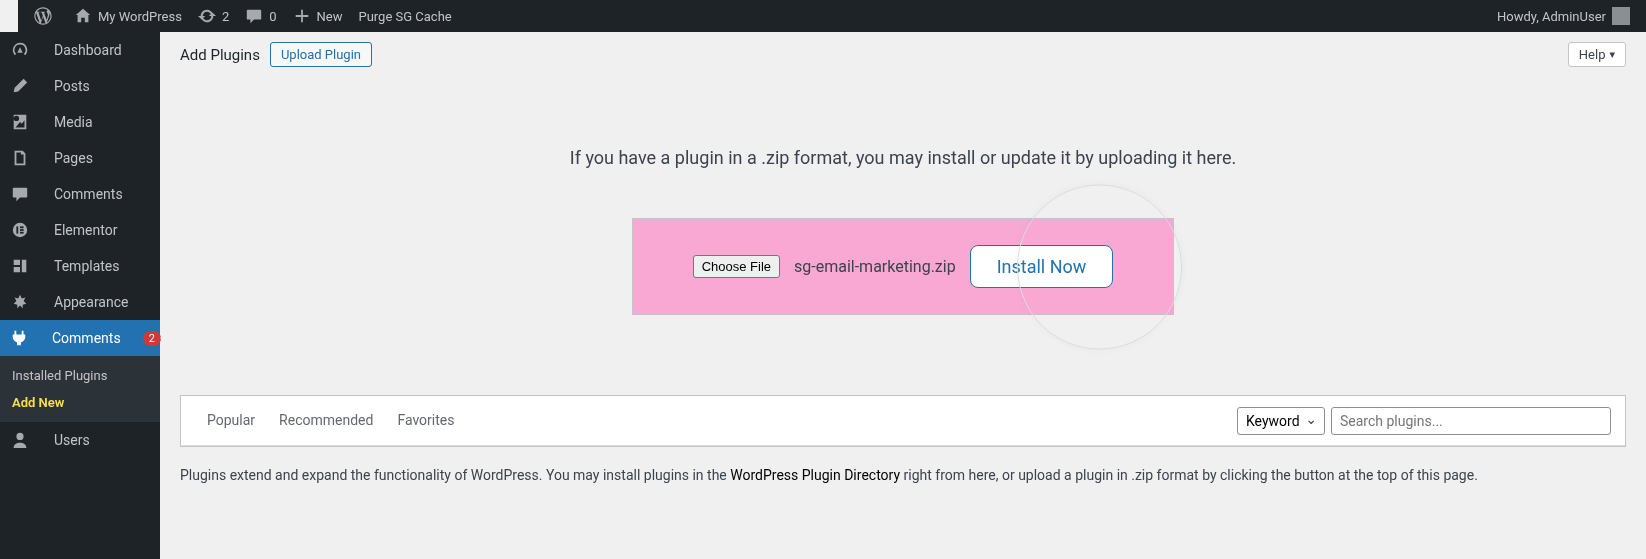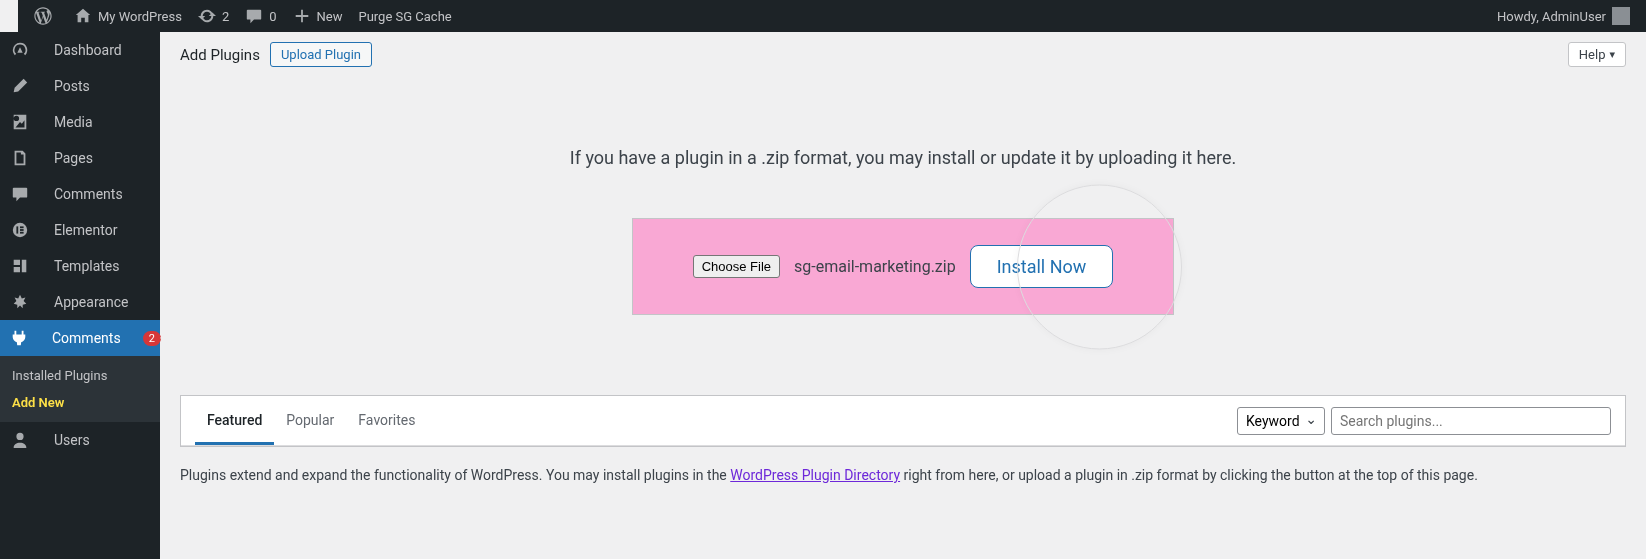--- a/index.html
+++ b/index.html
@@ -49,21 +49,21 @@
 .filter-tabs { display:flex; align-items:center; padding:0 14px; border-bottom:1px solid #dcdcde; }
 .filter-tab { padding:16px 12px 14px; font-size:14px; color:#646970; cursor:pointer; border-bottom:3px solid transparent; }
 .filter-tab.current { color:#1d2327; border-bottom-color:#2271b1; font-weight:500;}
 .filter-right { margin-left:auto; display:flex; gap:6px; padding:10px 0;}
 .search-select { border:1px solid #8c8f94; background:#fff; padding:5px 24px 5px 8px; font-size:14px; border-radius:3px; appearance:none; position:relative; cursor:pointer;}
 .select-wrap { position:relative; display:inline-block;}
 .select-wrap::after { content:"⌄"; position:absolute; right:8px; top:4px; pointer-events:none; font-size:14px;}
 .search-input { border:1px solid #8c8f94; padding:5px 8px; font-size:14px; border-radius:3px; width:280px; }
 
 .desc-text { padding:18px 20px 24px; font-size:14px; line-height:1.5; color:#3c434a;}
-.desc-text a { color:#6d28d9; text-decoration:underline; }
+.desc-text a { color:#000000; }
 </style>
 </head>
 <body>
 
 <div class="admin-bar">
   <div class="ab-left">
     <a>
       <span class="ab-icon">
         <svg viewBox="0 0 20 20">
             <path d="M10 .4C4.7.4.4 4.7.4 10S4.7 19.6 10 19.6 19.6 15.3 19.6 10 15.3.4 10 .4zM1.6 10c0-1.2.3-2.4.7-3.5l4 11C3.6 16 1.6 13.2 1.6 10zM10 18.4c-.8 0-1.6-.1-2.4-.3l2.5-7.3 2.6 7.1c0 .1 0 .1.1.1-.9.3-1.8.4-2.8.4zm1.1-12.3c.5 0 .9-.1.9-.1.5 0 .4-.7 0-.7 0 0-1.3.1-2.2.1-.8 0-2.1-.1-2.1-.1-.5 0-.5.7-.1.7 0 0 .4.1.9.1l1.3 3.5-1.8 5.4-3-8.9c.5 0 .9-.1.9-.1.5 0 .4-.7 0-.7 0 0-1.3.1-2.2.1h-.5C4.7 2.9 7.2 1.6 10 1.6c2.1 0 4 .8 5.4 2.1h-.1c-.8 0-1.3.7-1.3 1.4 0 .6.4 1.2.8 1.8.3.5.6 1.2.6 2.1 0 .7-.3 1.5-.6 2.6l-.8 2.6-2.9-8.1zm3.1 11.2l2.6-7.4c.5-1.2.6-2.2.6-3 0-.3 0-.6-.1-.9.6 1.2 1 2.5 1 3.9C18.4 13 16.6 15.7 14.2 17.3z"></path>
@@ -223,22 +223,22 @@
           <button class="choose-file-btn">Choose File</button>
           <span class="file-name">sg-email-marketing.zip</span>
           <button class="install-btn">Install Now</button>
         </div>
         <div class="magnifier"></div>
       </div>
     </div>
 
     <div class="filter-section">
       <div class="filter-tabs">
-        <div class="filter-tab current">Featured</div>
         <div class="filter-tab">Popular</div>
+        <div class="filter-tab">Recommended</div>
         <div class="filter-tab">Favorites</div>
         <div class="filter-right">
           <div class="select-wrap">
             <select class="search-select">
               <option>Keyword</option>
             </select>
           </div>
           <input type="search" class="search-input" placeholder="Search plugins..." style="">
         </div>
       </div>

